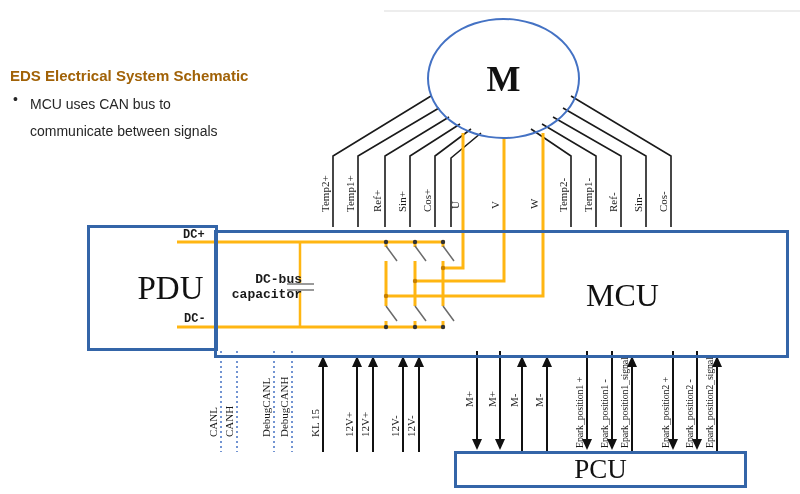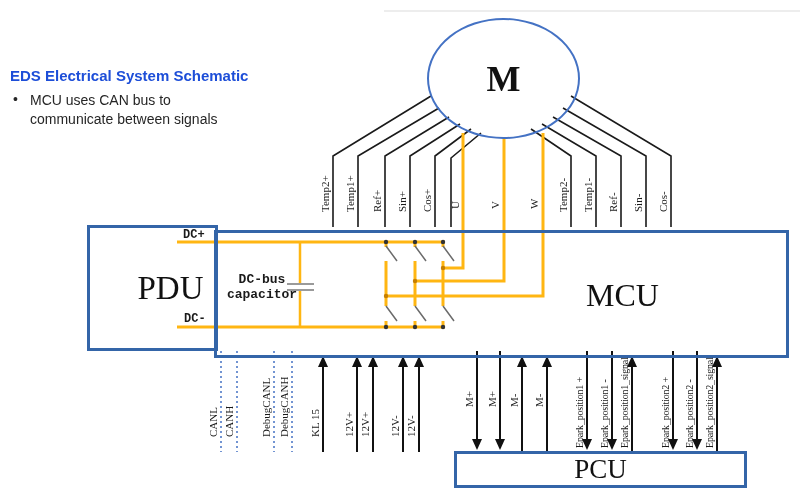--- a/index.html
+++ b/index.html
@@ -9,26 +9,26 @@
   
   .lbl{position:absolute;font-family:"Liberation Serif",serif;font-size:11px;color:#1a1a1a;
        white-space:nowrap;transform:rotate(-90deg);transform-origin:0 0;line-height:13px;}
   .lbl.sm{font-size:10px;letter-spacing:-0.2px;}
   
   .blk{position:absolute;border:3px solid #3465a8;background:transparent;
        display:flex;align-items:center;justify-content:center;
        font-family:"Liberation Serif",serif;color:#111;}
   #motor{border:2px solid #4472c4;border-radius:50%;font-weight:bold;}
   .caplbl{position:absolute;font-family:"Liberation Mono",monospace;font-weight:bold;
-          font-size:13px;color:#1a1a1a;line-height:15px;text-align:center;}
+          font-size:13px;color:#1a1a1a;line-height:15px;text-align:right;}
   .dclbl{position:absolute;font-family:"Liberation Mono",monospace;font-weight:bold;
          font-size:12px;color:#1a1a1a;text-align:center;}
-  #title{left:10px;top:67px;font-size:15px;font-weight:bold;color:#1d4ed8;}
+  #title{left:10px;top:67px;font-size:15px;font-weight:bold;color:#a16207;}
   #bullet-marker{left:13px;top:91px;font-size:14px;color:#262626;}
-  #bullet-text{left:30px;top:91px;width:205px;font-size:14px;line-height:19px;color:#262626;}
+  #bullet-text{left:30px;top:91px;width:205px;font-size:14px;line-height:27px;color:#262626;}
   #top-divider{left:384px;top:10px;width:416px;height:2px;background:#ededed;}
   svg{position:absolute;left:0;top:0;}
 </style>
 </head>
 <body>
 
 <div id="slide">
 
   <div id="top-divider" class="abs"></div>
 

